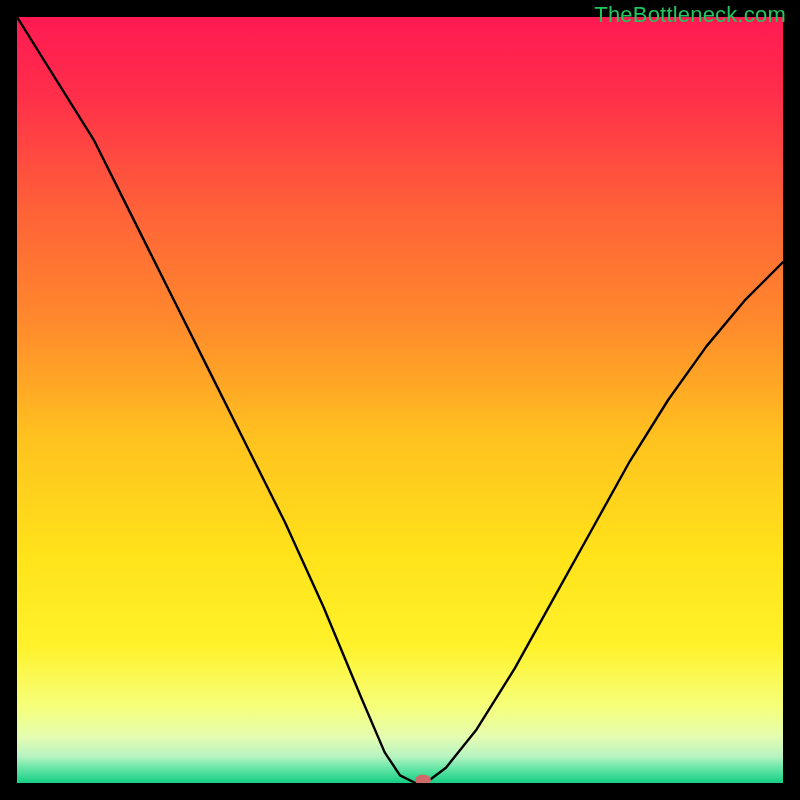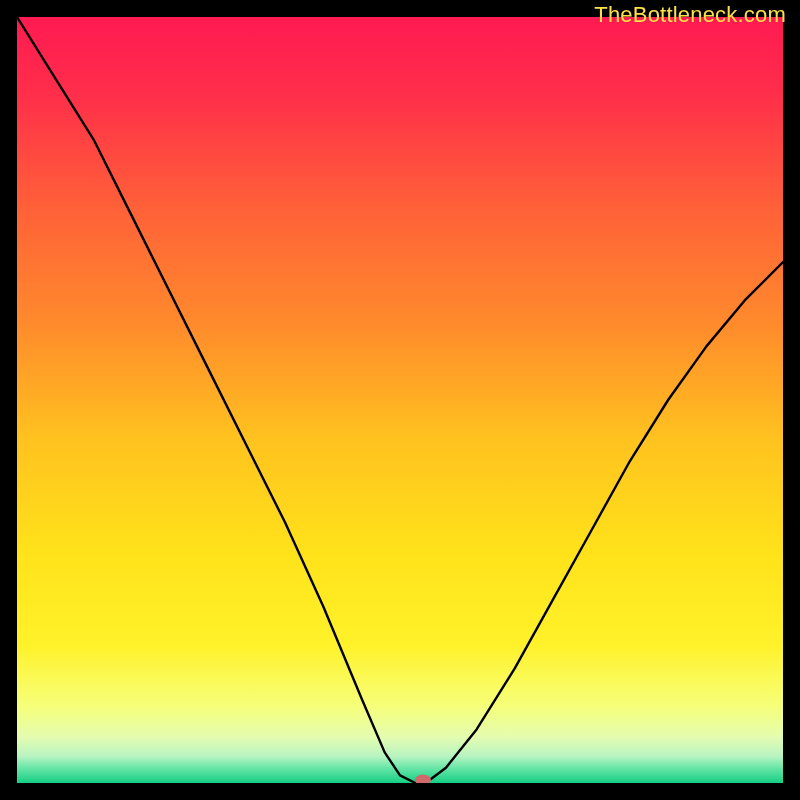--- a/index.html
+++ b/index.html
@@ -14,21 +14,21 @@
   .frame {
     position: relative;
     width: 800px;
     height: 800px;
     background: #000;
   }
   .watermark {
     position: absolute;
     top: 2px;
     right: 14px;
-    color: #fde047;
+    color: #22c55e;
     font-size: 22px;
     font-weight: 400;
     letter-spacing: 0.2px;
     z-index: 5;
   }
   .plot {
     position: absolute;
     left: 17px;
     top: 17px;
     width: 766px;

